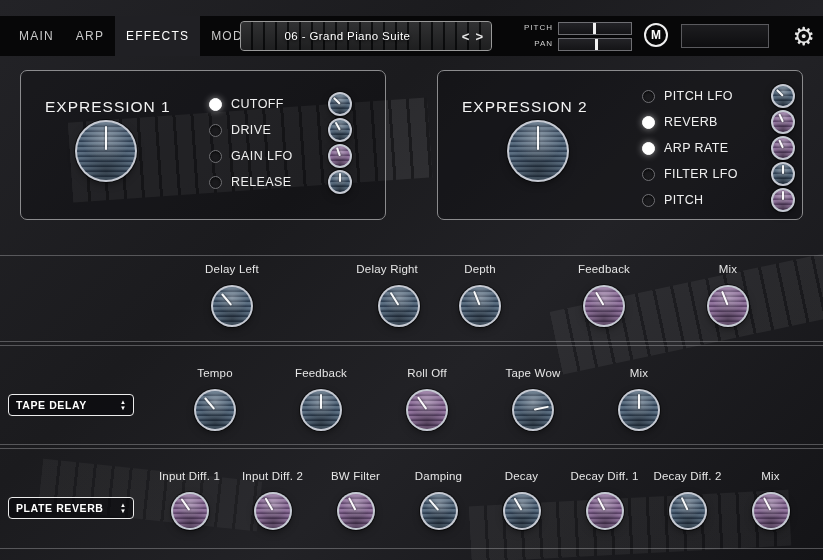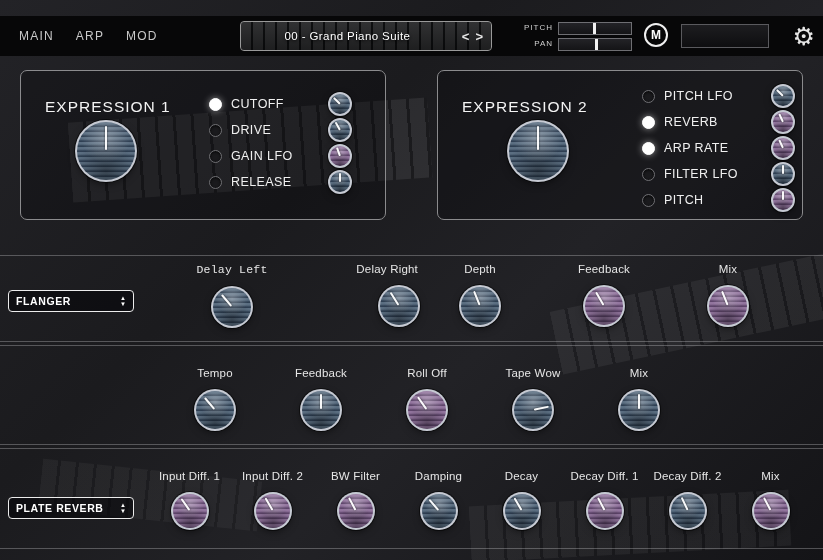--- a/index.html
+++ b/index.html
@@ -86,27 +86,28 @@
 <div id="app">
   <div class="keys k1"></div>
   <div class="keys k2"></div>
   <div class="keys k3"></div>
   <div class="keys k4"></div>
 
   <div class="topbar">
     <div class="tabbar">
         <div class="tab">MAIN</div>
         <div class="tab">ARP</div>
+        <div class="tab active">EFFECTS</div>
         <div class="tab">MOD</div>
       </div>
 
     <div class="preset">
       <div class="preset-keys"></div>
       <div class="preset-shade"></div>
-      <div class="preset-name">00 - Grand Piano Suite</div>
+      <div class="preset-name">06 - Grand Piano Suite</div>
       <div class="preset-nav">
         <span>&lt;</span>
         <span>&gt;</span>
       </div>
     </div>
 
     <div class="pp-labels">
       <div class="pp-pitch">PITCH</div>
       <div class="pp-pan">PAN</div>
     </div>
@@ -201,62 +202,62 @@
           <div class="radio"></div>
           <div class="slot-label">PITCH</div>
           <div class="knob kc-purple" style="height: 20px; width: 20px;">
             <div class="needle" style="transform: rotate(0deg);"></div>
           </div>
         </div>
       </div>
   </div>
 
   <div class="effectrow" id="row1">
-    <div class="selector" style="top:34px;">
-      <span class="sel-label">FLANGER</span>
+    <div class="knobrow" style="top: 7px; left: 170px;">
+        <div class="kcell" style="width: 124px;">
+          <div class="klabel">Delay Left</div>
+          <div class="knob kc-blue" style="height: 38px; width: 38px;">
+            <div class="needle" style="transform: rotate(-40deg);"></div>
+          </div>
+        </div>
+        <div class="kcell" style="width: 124px; align-items: flex-end;">
+          <div class="klabel">Delay Right</div>
+          <div class="knob kc-blue" style="height: 38px; width: 38px;">
+            <div class="needle" style="transform: rotate(-32deg);"></div>
+          </div>
+        </div>
+        <div class="kcell" style="width: 124px;">
+          <div class="klabel">Depth</div>
+          <div class="knob kc-blue" style="height: 38px; width: 38px;">
+            <div class="needle" style="transform: rotate(-22deg);"></div>
+          </div>
+        </div>
+        <div class="kcell" style="width: 124px;">
+          <div class="klabel">Feedback</div>
+          <div class="knob kc-purple" style="height: 38px; width: 38px;">
+            <div class="needle" style="transform: rotate(-30deg);"></div>
+          </div>
+        </div>
+        <div class="kcell" style="width: 124px;">
+          <div class="klabel">Mix</div>
+          <div class="knob kc-purple" style="height: 38px; width: 38px;">
+            <div class="needle" style="transform: rotate(-22deg);"></div>
+          </div>
+        </div>
+      </div>
+  </div>
+
+  <div class="effectrow" id="row2">
+    <div class="selector" style="top:48px;">
+      <span class="sel-label">TAPE DELAY</span>
       <span class="sel-arrows">
         <span>▲</span>
         <span>▼</span>
       </span>
     </div>
-    <div class="knobrow" style="top: 7px; left: 170px;">
-        <div class="kcell" style="width: 124px; font-family: Liberation Mono, monospace;">
-          <div class="klabel">Delay Left</div>
-          <div class="knob kc-blue" style="height: 38px; width: 38px;">
-            <div class="needle" style="transform: rotate(-40deg);"></div>
-          </div>
-        </div>
-        <div class="kcell" style="width: 124px; align-items: flex-end;">
-          <div class="klabel">Delay Right</div>
-          <div class="knob kc-blue" style="height: 38px; width: 38px;">
-            <div class="needle" style="transform: rotate(-32deg);"></div>
-          </div>
-        </div>
-        <div class="kcell" style="width: 124px;">
-          <div class="klabel">Depth</div>
-          <div class="knob kc-blue" style="height: 38px; width: 38px;">
-            <div class="needle" style="transform: rotate(-22deg);"></div>
-          </div>
-        </div>
-        <div class="kcell" style="width: 124px;">
-          <div class="klabel">Feedback</div>
-          <div class="knob kc-purple" style="height: 38px; width: 38px;">
-            <div class="needle" style="transform: rotate(-30deg);"></div>
-          </div>
-        </div>
-        <div class="kcell" style="width: 124px;">
-          <div class="klabel">Mix</div>
-          <div class="knob kc-purple" style="height: 38px; width: 38px;">
-            <div class="needle" style="transform: rotate(-22deg);"></div>
-          </div>
-        </div>
-      </div>
-  </div>
-
-  <div class="effectrow" id="row2">
     <div class="knobrow" style="top: 21px; left: 162px; justify-content: center;">
         <div class="kcell" style="width: 106px;">
           <div class="klabel">Tempo</div>
           <div class="knob kc-blue" style="height: 38px; width: 38px;">
             <div class="needle" style="transform: rotate(-40deg);"></div>
           </div>
         </div>
         <div class="kcell" style="width: 106px;">
           <div class="klabel">Feedback</div>
           <div class="knob kc-blue" style="height: 38px; width: 38px;">

